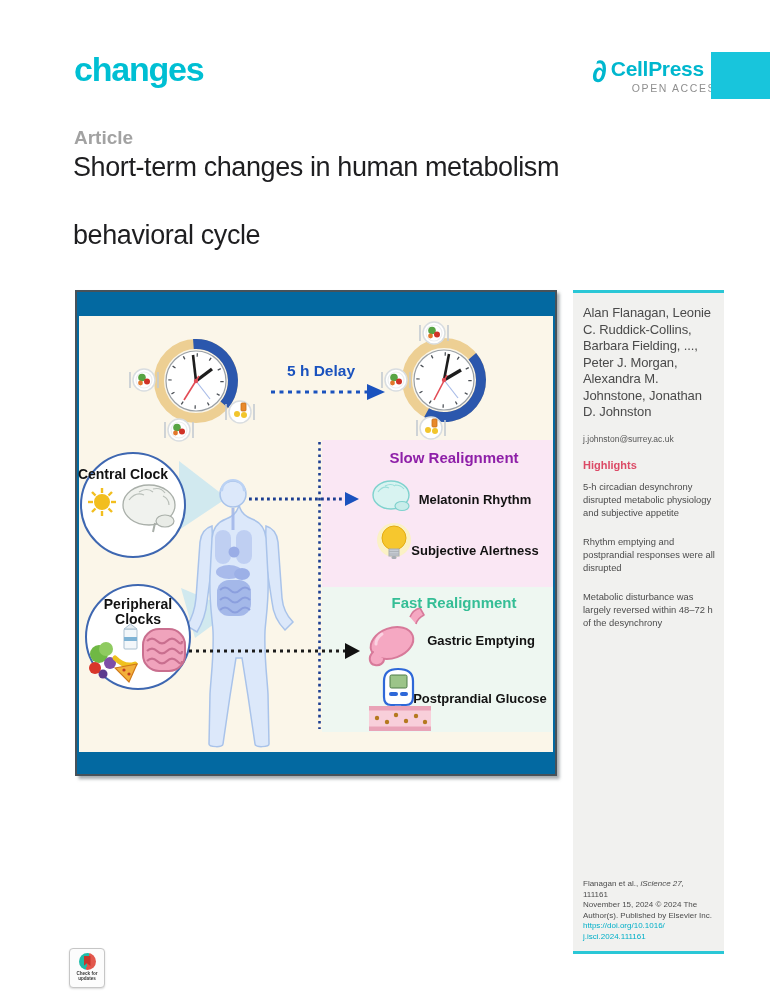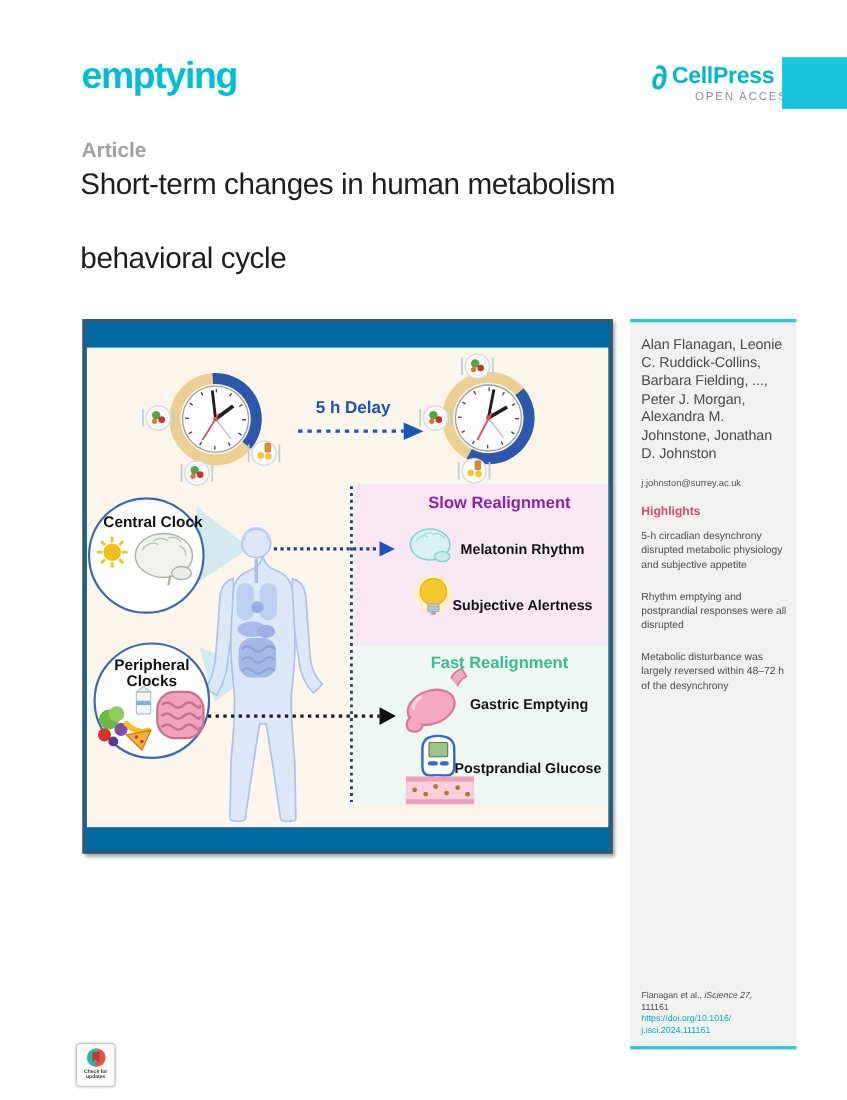--- a/index.html
+++ b/index.html
@@ -55,21 +55,21 @@
     background:linear-gradient(100deg,#20BCA9 50%,#E2574C 50%);}
   .badge-bookmark{position:absolute;left:5px;top:3px;width:7px;height:10px;background:#C8372B;
     clip-path:polygon(0 0,100% 0,100% 100%,50% 72%,0 100%);}
   .badge-text{font-size:4.6px;line-height:5.2px;color:#3A3A3A;font-weight:bold;}
 </style>
 </head>
 <body>
 
 <div class="page">
 
-  <div class="journal-logo">emptying</div>
+  <div class="journal-logo">changes</div>
   <div class="cp">
     <span class="cp-icon">∂</span>
     <span>
       <span class="cp-name" style="display:block">CellPress</span>
       <span class="cp-oa" style="display:block">OPEN ACCESS</span>
     </span>
   </div>
   <div class="corner-square"></div>
 
   <div class="kicker">Article</div>
@@ -252,21 +252,21 @@
           <circle cx="298" cy="402" r="2.2" fill="#B5791F"></circle>
             <circle cx="308" cy="406" r="2.2" fill="#B5791F"></circle>
           <circle cx="317" cy="399" r="2.2" fill="#B5791F"></circle>
             <circle cx="327" cy="405" r="2.2" fill="#B5791F"></circle>
           <circle cx="337" cy="400" r="2.2" fill="#B5791F"></circle>
             <circle cx="346" cy="406" r="2.2" fill="#B5791F"></circle>
         </g>
       </svg>
 
       <div class="lab lab-delay" style="left:242px;top:46px;">5 h Delay</div>
-      <div class="lab lab-circle" style="left:60px;top:151px;">Central Clock</div>
+      <div class="lab lab-circle" style="left:44px;top:151px;">Central Clock</div>
       <div class="lab lab-circle" style="left:59px;top:281px;">
         <span style="display:block">Peripheral</span>
         <span style="display:block">Clocks</span>
       </div>
       <div class="lab lab-slow" style="left:375px;top:133px;">Slow Realignment</div>
       <div class="lab lab-item" style="left:396px;top:176px;">Melatonin Rhythm</div>
       <div class="lab lab-item" style="left:396px;top:227px;">Subjective Alertness</div>
       <div class="lab lab-fast" style="left:375px;top:278px;">Fast Realignment</div>
       <div class="lab lab-item" style="left:402px;top:317px;">Gastric Emptying</div>
       <div class="lab lab-item" style="left:401px;top:375px;">Postprandial Glucose</div>
@@ -279,20 +279,21 @@
       <div class="email">j.johnston@surrey.ac.uk</div>
       <div class="hl-title">Highlights</div>
       <p class="hl">5-h circadian desynchrony disrupted metabolic physiology and subjective appetite</p>
       <p class="hl" style="margin-top:16px">Rhythm emptying and postprandial responses were all disrupted</p>
       <p class="hl" style="margin-top:16px">Metabolic disturbance was largely reversed within 48–72 h of the desynchrony</p>
       <div class="cite">
         <div>
           <span>Flanagan et al., </span><em>iScience 27,</em>
         </div>
         <div>111161</div>
+        <div>November 15, 2024 © 2024 The Author(s). Published by Elsevier Inc.</div>
         <a class="doi" href="#">https://doi.org/10.1016/</a>
         <a class="doi" href="#">j.isci.2024.111161</a>
       </div>
     </div>
   </aside>
 
   <div class="badge">
     <div class="badge-circle">
       <div class="badge-bookmark"></div>
     </div>

